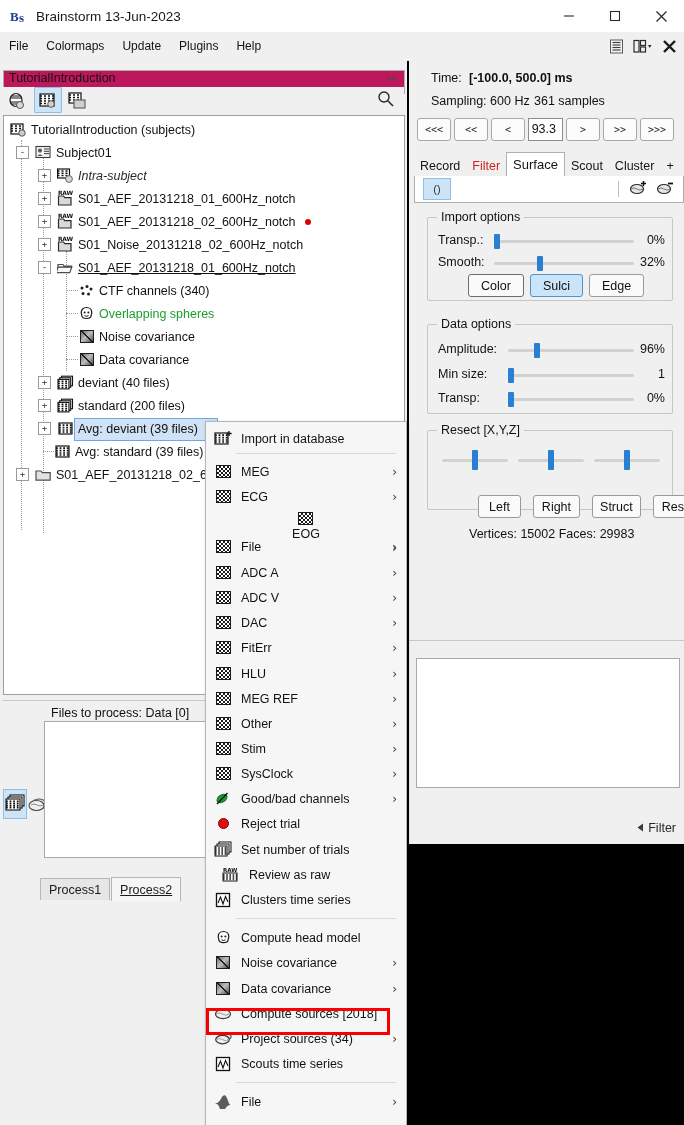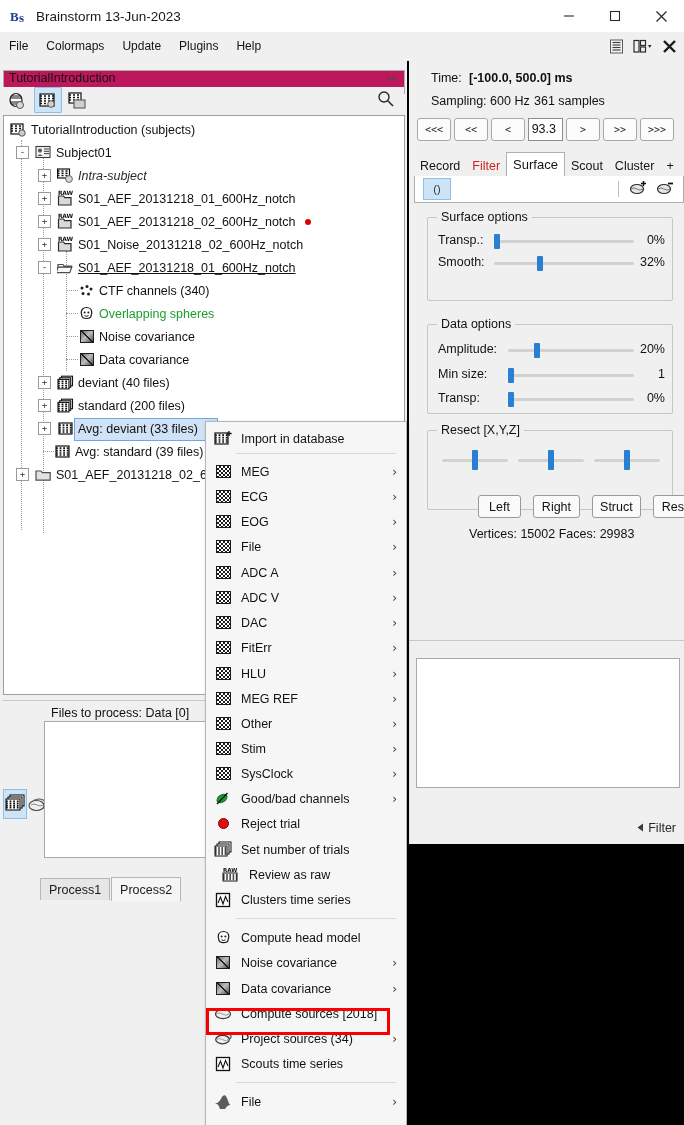--- a/index.html
+++ b/index.html
@@ -69,21 +69,21 @@
   .pb-sep{width:26px;border-top:1px solid #b9b9b9;margin-top:5px;margin-bottom:1px;}
   .pb-run{font-size:9.5px;font-weight:bold;letter-spacing:.2px;color:#222;margin-top:5px;}
   .procbox{position:absolute;left:38px;top:6px;width:365px;height:160px;}
   .procbox-legend{position:absolute;left:8px;top:-1px;font-size:12.5px;color:#111;background:#f0f0f0;
                   padding:0 3px;z-index:2;}
   .procbox-inner{position:absolute;left:4px;top:14px;width:355px;height:135px;background:#fff;
                  border:1px solid #a9a9a9;}
   .proctabs{position:absolute;left:38px;top:176px;display:flex;align-items:center;}
   .ptab{height:21px;padding:0 8px;font-size:12.5px;display:flex;align-items:center;
         border:1px solid #b6b6b6;border-bottom:none;background:#e6e6e6;margin-right:1px;}
-  .ptab.active{background:#f5f5f5;height:23px;}
+  .ptab.active{background:#f5f5f5;height:23px;text-decoration:underline;}
 
   
   .rightcol{position:absolute;left:409px;top:60px;width:275px;height:780px;background:#f0f0f0;}
   .rinfo{position:absolute;left:0;top:0;width:275px;height:52px;}
   .rline{position:absolute;font-size:12.5px;color:#111;}
   .navbar{position:absolute;left:8px;top:58px;width:260px;height:22px;display:flex;align-items:center;}
   .navbtn{height:21px;min-width:24px;padding:0 4px;background:#fcfcfc;border:1px solid #a8a8a8;
           border-radius:3px;font-size:10px;color:#222;display:flex;align-items:center;justify-content:center;
           margin-right:3px;font-family:"DejaVu Sans Mono",monospace;}
   .navfield{height:21px;width:88px;background:#fff;border:1px solid #8d8d8d;display:flex;align-items:center;
@@ -423,21 +423,21 @@
       <div class="sel-row" style="left:70px;top:302px;width:142px;"></div>
       <div class="trow" style="top:301px;left:34px;">
         <span class="expander">+</span>
         <span style="width:6px"></span>
         <span class="ticon">
           <svg width="16" height="14" viewBox="0 0 16 14">
             <rect x="1" y="1" width="13" height="11" fill="#fff" stroke="#111" stroke-width="1.2"></rect>
             <path d="M1 3.2 h13 M1 5.6 h13 M1 8 h13 M1 10 h13" stroke="#111" stroke-width="1.7" stroke-dasharray="1.8 1.8"></path>
           </svg>
         </span>
-        <span class="tlabel">Avg: deviant (33 files)</span>
+        <span class="tlabel">Avg: deviant (39 files)</span>
       </div>
 
       <div class="treeline-h" style="left:39px;top:335px;width:11px;"></div>
       <div class="trow" style="top:324px;left:50px;">
         <span class="ticon">
           <svg width="16" height="14" viewBox="0 0 16 14">
             <rect x="1" y="1" width="13" height="11" fill="#fff" stroke="#111" stroke-width="1.2"></rect>
             <path d="M1 3.2 h13 M1 5.6 h13 M1 8 h13 M1 10 h13" stroke="#111" stroke-width="1.7" stroke-dasharray="1.8 1.8"></path>
           </svg>
         </span>
@@ -555,45 +555,50 @@
           <svg width="19" height="17" viewBox="0 0 19 17">
             <ellipse cx="8" cy="10" rx="6.5" ry="4.5" fill="#e5e5e5" stroke="#2b2b2b" stroke-width="1.2"></ellipse>
             <path d="M2 10 q3 -2.2 6 0 q3 2.2 6 0" fill="none" stroke="#777" stroke-width="1"></path>
             <path d="M12 4.5 h5" stroke="#111" stroke-width="1.8"></path>
           </svg>
         </div>
       </div>
     </div>
 
     <div class="group" style="left:18px;top:157px;width:244px;height:82px;">
-      <div class="group-title">Surface options</div>
+      <div class="group-title">Import options</div>
       <div class="rlabel" style="position:absolute;left:10px;top:15px;">Transp.:</div>
       <div class="slider" style="position:absolute;left:66px;top:16px;width:140px;">
         <div class="strack"></div>
           <div class="sknob" style="left:0px;"></div>
       </div>
       <div class="rvalue" style="left:205px;top:15px;width:32px;">0%</div>
 
       <div class="rlabel" style="position:absolute;left:10px;top:37px;">Smooth:</div>
       <div class="slider" style="position:absolute;left:66px;top:38px;width:140px;">
         <div class="strack"></div>
           <div class="sknob" style="left:43px;"></div>
       </div>
       <div class="rvalue" style="left:203px;top:37px;width:34px;">32%</div>
 
+      <div class="btnrow" style="left:40px;top:56px;gap:6px;">
+        <div class="gbtn dark">Color</div>
+        <div class="gbtn sel">Sulci</div>
+        <div class="gbtn">Edge</div>
+      </div>
     </div>
 
     <div class="group" style="left:18px;top:264px;width:244px;height:88px;">
       <div class="group-title">Data options</div>
       <div class="rlabel" style="position:absolute;left:10px;top:17px;">Amplitude:</div>
       <div class="slider" style="position:absolute;left:80px;top:18px;width:126px;">
         <div class="strack"></div>
           <div class="sknob" style="left:26px;"></div>
       </div>
-      <div class="rvalue" style="left:203px;top:17px;width:34px;">20%</div>
+      <div class="rvalue" style="left:203px;top:17px;width:34px;">96%</div>
 
       <div class="rlabel" style="position:absolute;left:10px;top:42px;">Min size:</div>
       <div class="slider" style="position:absolute;left:80px;top:43px;width:126px;">
         <div class="strack"></div>
           <div class="sknob" style="left:0px;"></div>
       </div>
       <div class="rvalue" style="left:210px;top:42px;width:27px;">1</div>
 
       <div class="rlabel" style="position:absolute;left:10px;top:66px;">Transp:</div>
       <div class="slider" style="position:absolute;left:80px;top:67px;width:126px;">
@@ -661,21 +666,21 @@
       <span class="mi-label">MEG</span>
       <span class="mi-arrow">›</span>
     </div>
     <div class="mi" style="top:62px;">
       <span class="mi-icon">
           <span class="ic-grid"></span>
         </span>
       <span class="mi-label">ECG</span>
       <span class="mi-arrow">›</span>
     </div>
-    <div class="mi" style="top:87px;">
+    <div class="mi" style="top:87px;flex-direction:column;">
       <span class="mi-icon">
           <span class="ic-grid"></span>
         </span>
       <span class="mi-label">EOG</span>
       <span class="mi-arrow">›</span>
     </div>
     <div class="mi" style="top:112px;">
       <span class="mi-icon">
           <span class="ic-grid"></span>
         </span>

